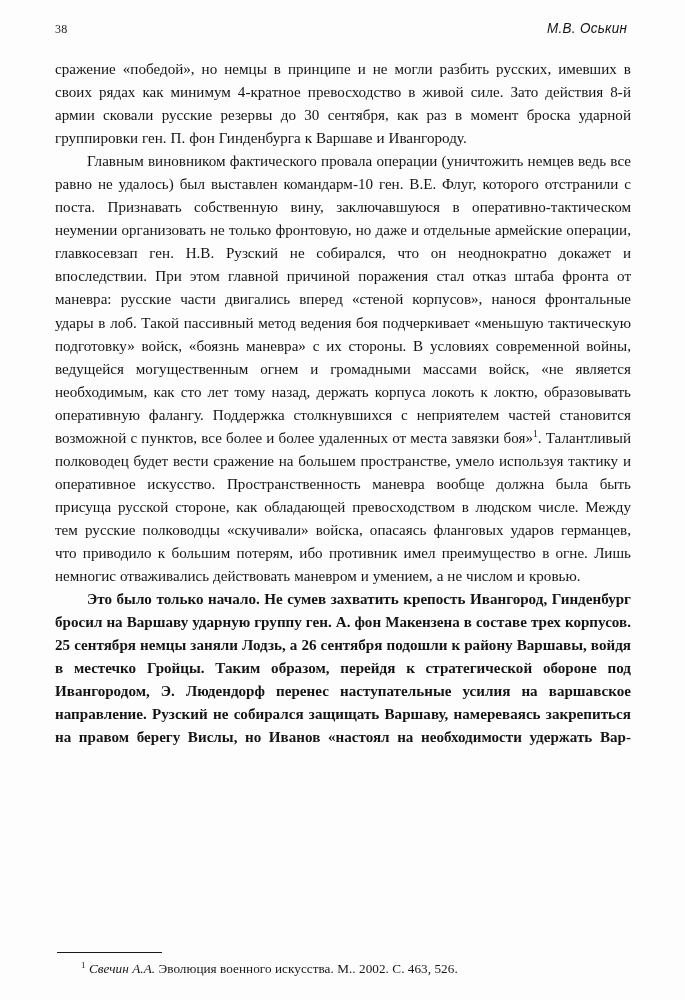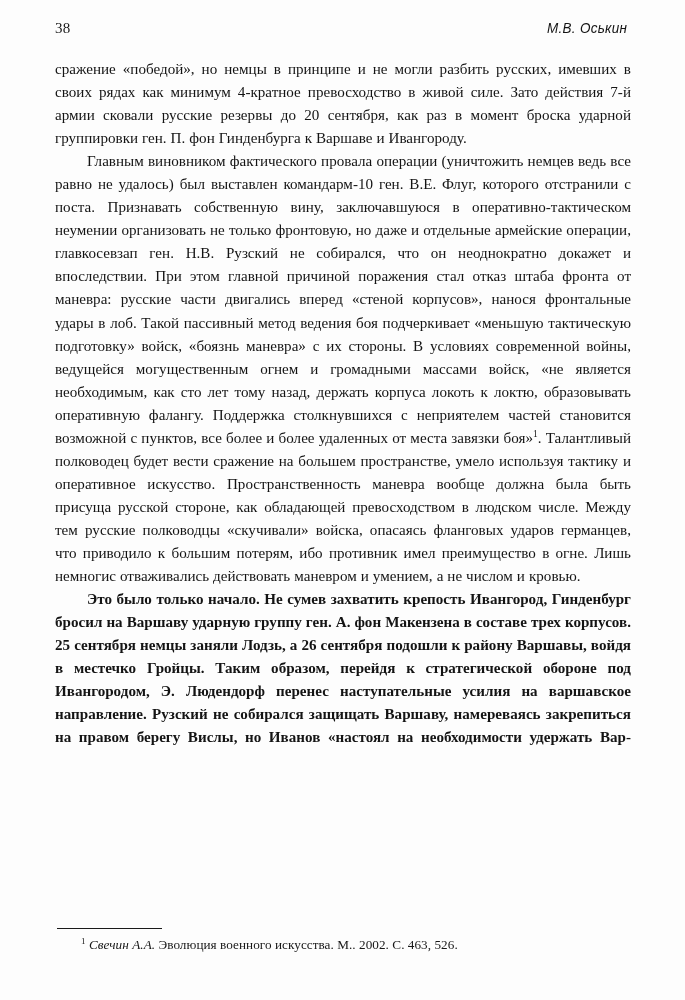--- a/index.html
+++ b/index.html
@@ -30,21 +30,21 @@
     position: absolute;
     left: 55px;
     top: 20px;
     width: 575px;
     height: 22px;
     display: flex;
     align-items: baseline;
     justify-content: space-between;
   }
   .folio {
-    font-size: 15px;
+    font-size: 12px;
     letter-spacing: 0.2px;
     color: #1a1a1a;
   }
   .head-author {
     font-family: "Liberation Sans", "DejaVu Sans", sans-serif;
     font-style: italic;
     font-size: 14.5px;
     letter-spacing: 0.3px;
     transform: scaleX(0.93);
     transform-origin: right baseline;
@@ -81,21 +81,21 @@
   sup.fn-ref {
     font-size: 9.5px;
     vertical-align: super;
     line-height: 0;
   }
 
   
   .footnote-zone {
     position: absolute;
     left: 55px;
-    top: 928px;
+    top: 952px;
     width: 576px;
   }
   .fn-rule {
     width: 105px;
     height: 0;
     border-top: 1.3px solid #1a1a1a;
     margin: 0 0 7px 2px;
   }
   .fn-text {
     margin: 0;
@@ -119,21 +119,21 @@
 
 <div class="page">
 
   <div class="running-head">
     <span class="folio">38</span>
     <span class="head-author">М.В. Оськин</span>
   </div>
 
   <div class="textblock">
 
-    <p class="para cont">сражение «победой», но немцы в принципе и не могли разбить русских, имевших в своих рядах как минимум 4-кратное превосходство в живой силе. Зато действия 7-й армии сковали русские резервы до 20 сентября, как раз в момент броска ударной группировки ген. П. фон Гинденбурга к Варшаве и Ивангороду.</p>
+    <p class="para cont">сражение «победой», но немцы в принципе и не могли разбить русских, имевших в своих рядах как минимум 4-кратное превосходство в живой силе. Зато действия 8-й армии сковали русские резервы до 30 сентября, как раз в момент броска ударной группировки ген. П. фон Гинденбурга к Варшаве и Ивангороду.</p>
 
     <p class="para"><span>Главным виновником фактического провала операции (уничтожить немцев ведь все равно не удалось) был выставлен командарм-10 ген. В.Е. Флуг, которого отстранили с поста. Признавать собственную вину, заключавшуюся в оперативно-тактическом неумении организовать не только фронтовую, но даже и отдельные армейские операции, главкосевзап ген. Н.В. Рузский не собирался, что он неоднократно докажет и впоследствии. При этом главной причиной поражения стал отказ штаба фронта от маневра: русские части двигались вперед «стеной корпусов», нанося фронтальные удары в лоб. Такой пассивный метод ведения боя подчеркивает «меньшую тактическую подготовку» войск, «боязнь маневра» с их стороны. В условиях современной войны, ведущейся могущественным огнем и громадными массами войск, «не является необходимым, как сто лет тому назад, держать корпуса локоть к локтю, образовывать оперативную фалангу. Поддержка столкнувшихся с неприятелем частей становится возможной с пунктов, все более и более удаленных от места завязки боя»</span><sup class="fn-ref">1</sup><span>. Талантливый полководец будет вести сражение на большем пространстве, умело используя тактику и оперативное искусство. Пространственность маневра вообще должна была быть присуща русской стороне, как обладающей превосходством в людском числе. Между тем русские полководцы «скучивали» войска, опасаясь фланговых ударов германцев, что приводило к большим потерям, ибо противник имел преимущество в огне. Лишь немногис отваживались действовать маневром и умением, а не числом и кровью.</span></p>
 
     <p class="para last-justify">Это было только начало. Не сумев захватить крепость Ивангород, Гинденбург бросил на Варшаву ударную группу ген. А. фон Макензена в составе трех корпусов. 25 сентября немцы заняли Лодзь, а 26 сентября подошли к району Варшавы, войдя в местечко Гройцы. Таким образом, перейдя к стратегической обороне под Ивангородом, Э. Людендорф перенес наступательные усилия на варшавское направление. Рузский не собирался защищать Варшаву, намереваясь закрепиться на правом берегу Вислы, но Иванов «настоял на необходимости удержать Вар-</p>
 
   </div>
 
   <div class="footnote-zone">
     <div class="fn-rule"></div>
     <p class="fn-text"><span class="fn-marker">1</span> <span class="fn-author">Свечин А.А.</span><span> Эволюция военного искусства. М.. 2002. С. 463, 526.</span></p>

